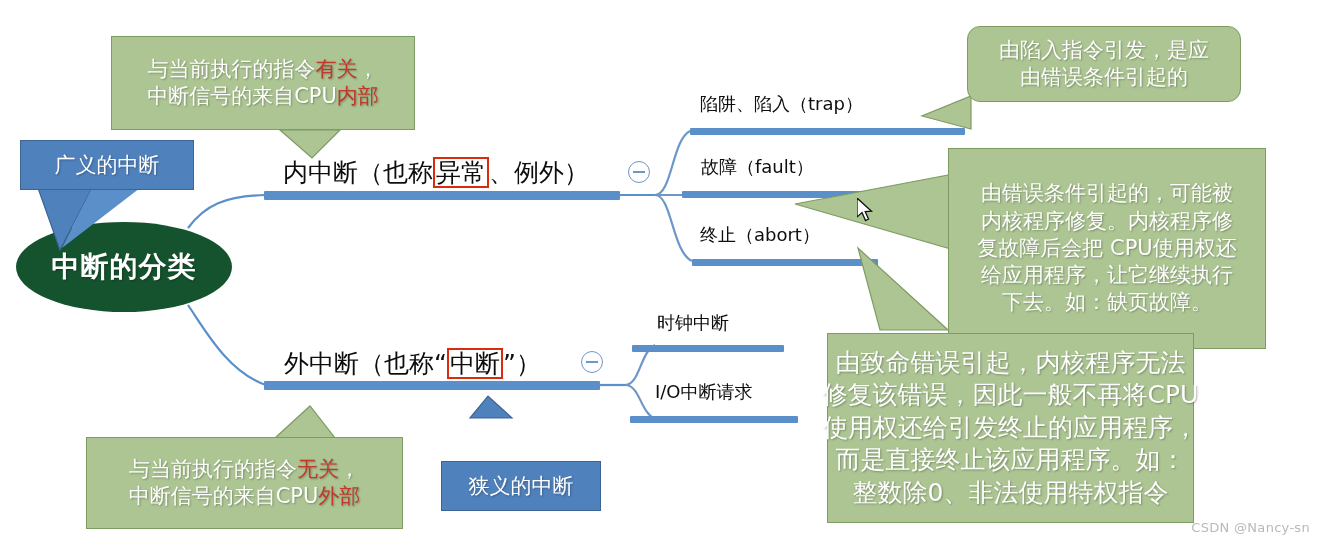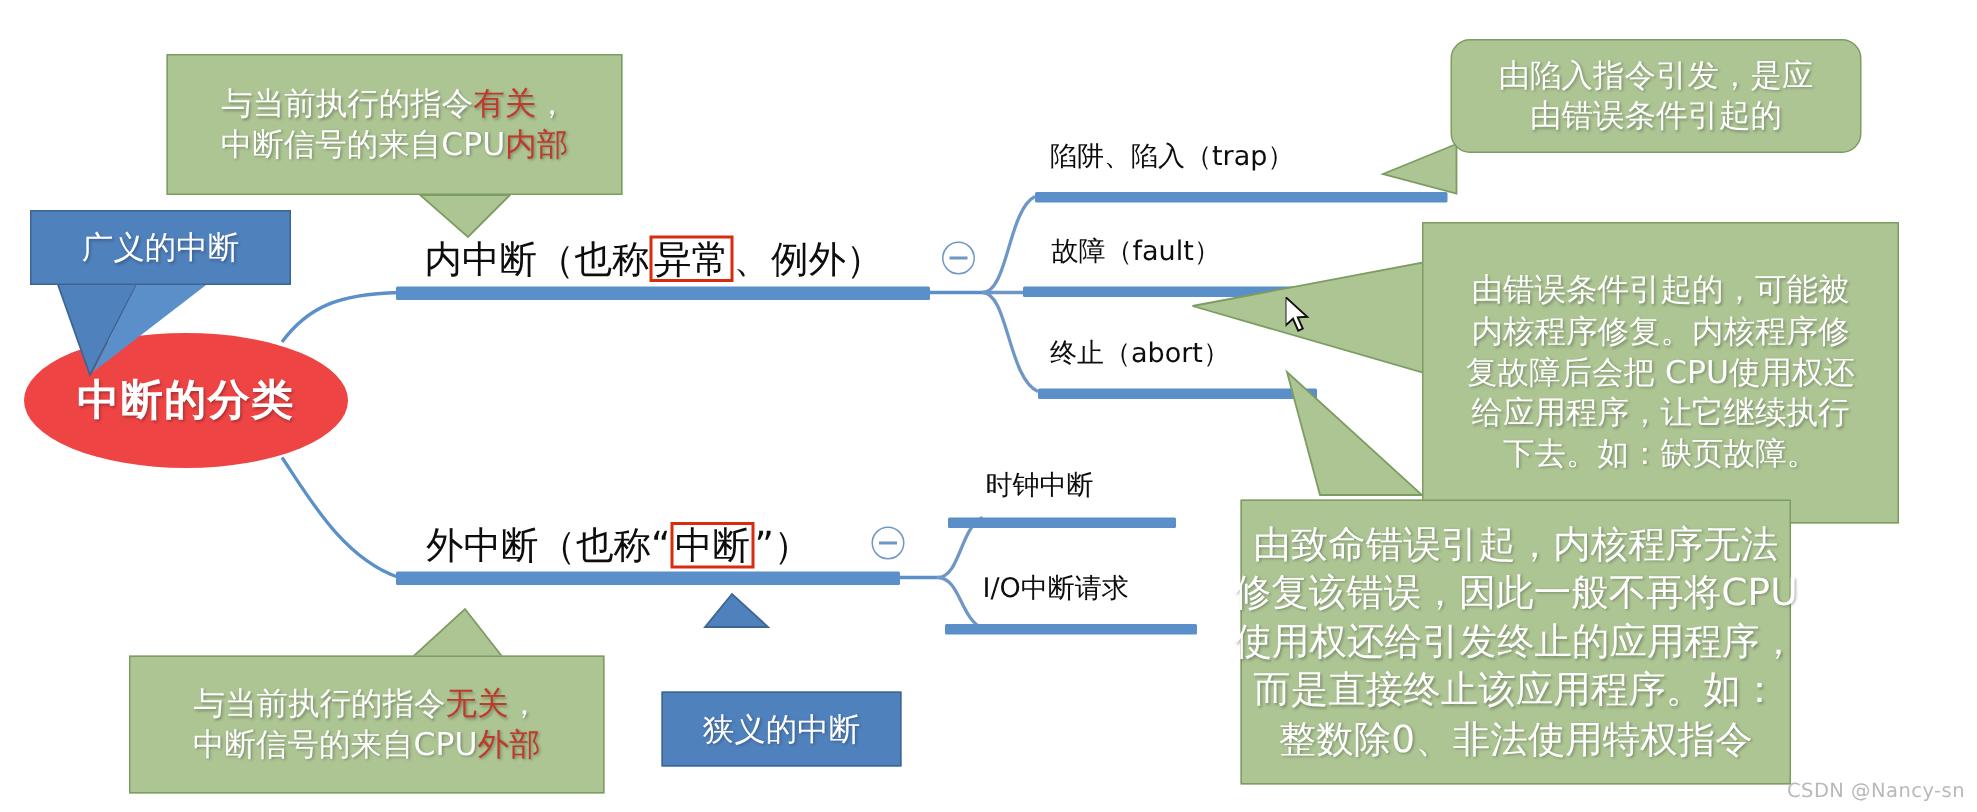--- a/index.html
+++ b/index.html
@@ -14,21 +14,21 @@
     width: 1318px; height: 541px;
     background: #ffffff;
   }
   #wires { position: absolute; left: 0; top: 0; width: 1318px; height: 541px; }
 
   
   .root-ellipse {
     position: absolute;
     left: 16px; top: 222px;
     width: 216px; height: 90px;
-    background: #ef4444;
+    background: #14532d;
     border-radius: 50%;
     display: flex; align-items: center; justify-content: center;
   }
   .root-ellipse span {
     color: #ffffff;
     font-size: 28px;
     font-weight: bold;
     letter-spacing: 1px;
     text-shadow: 1px 1px 2px rgba(0,0,0,.28);
   }

